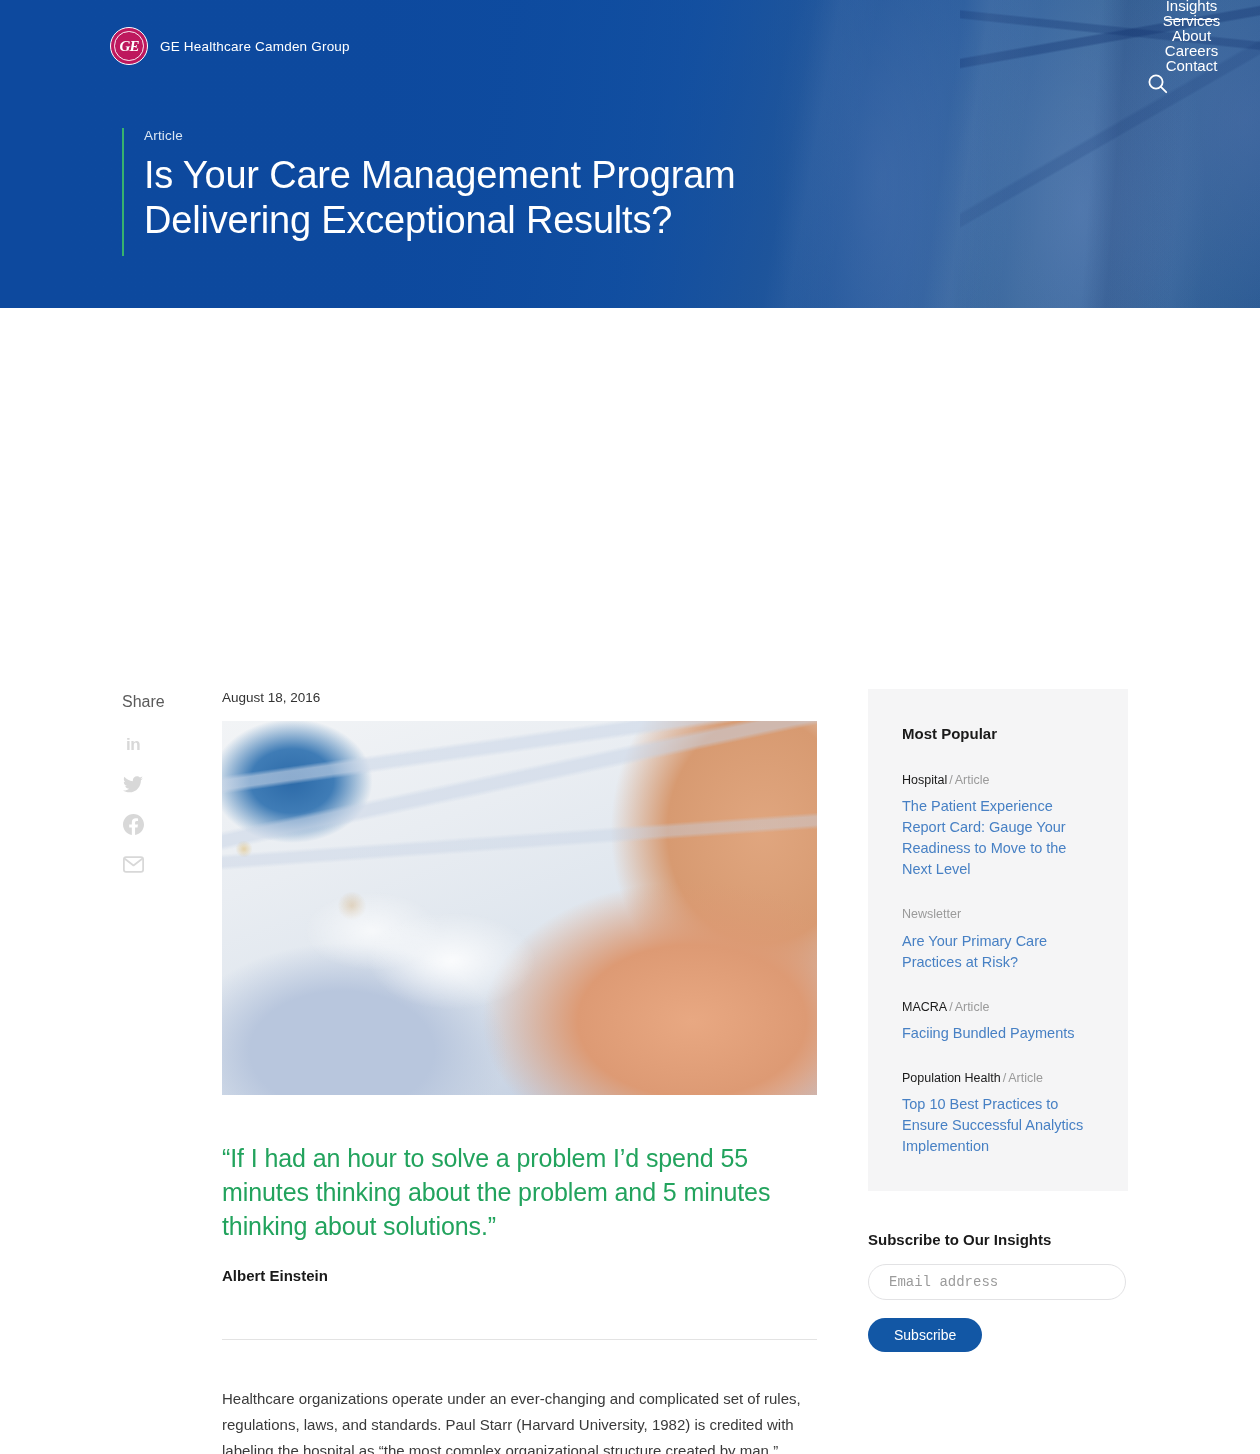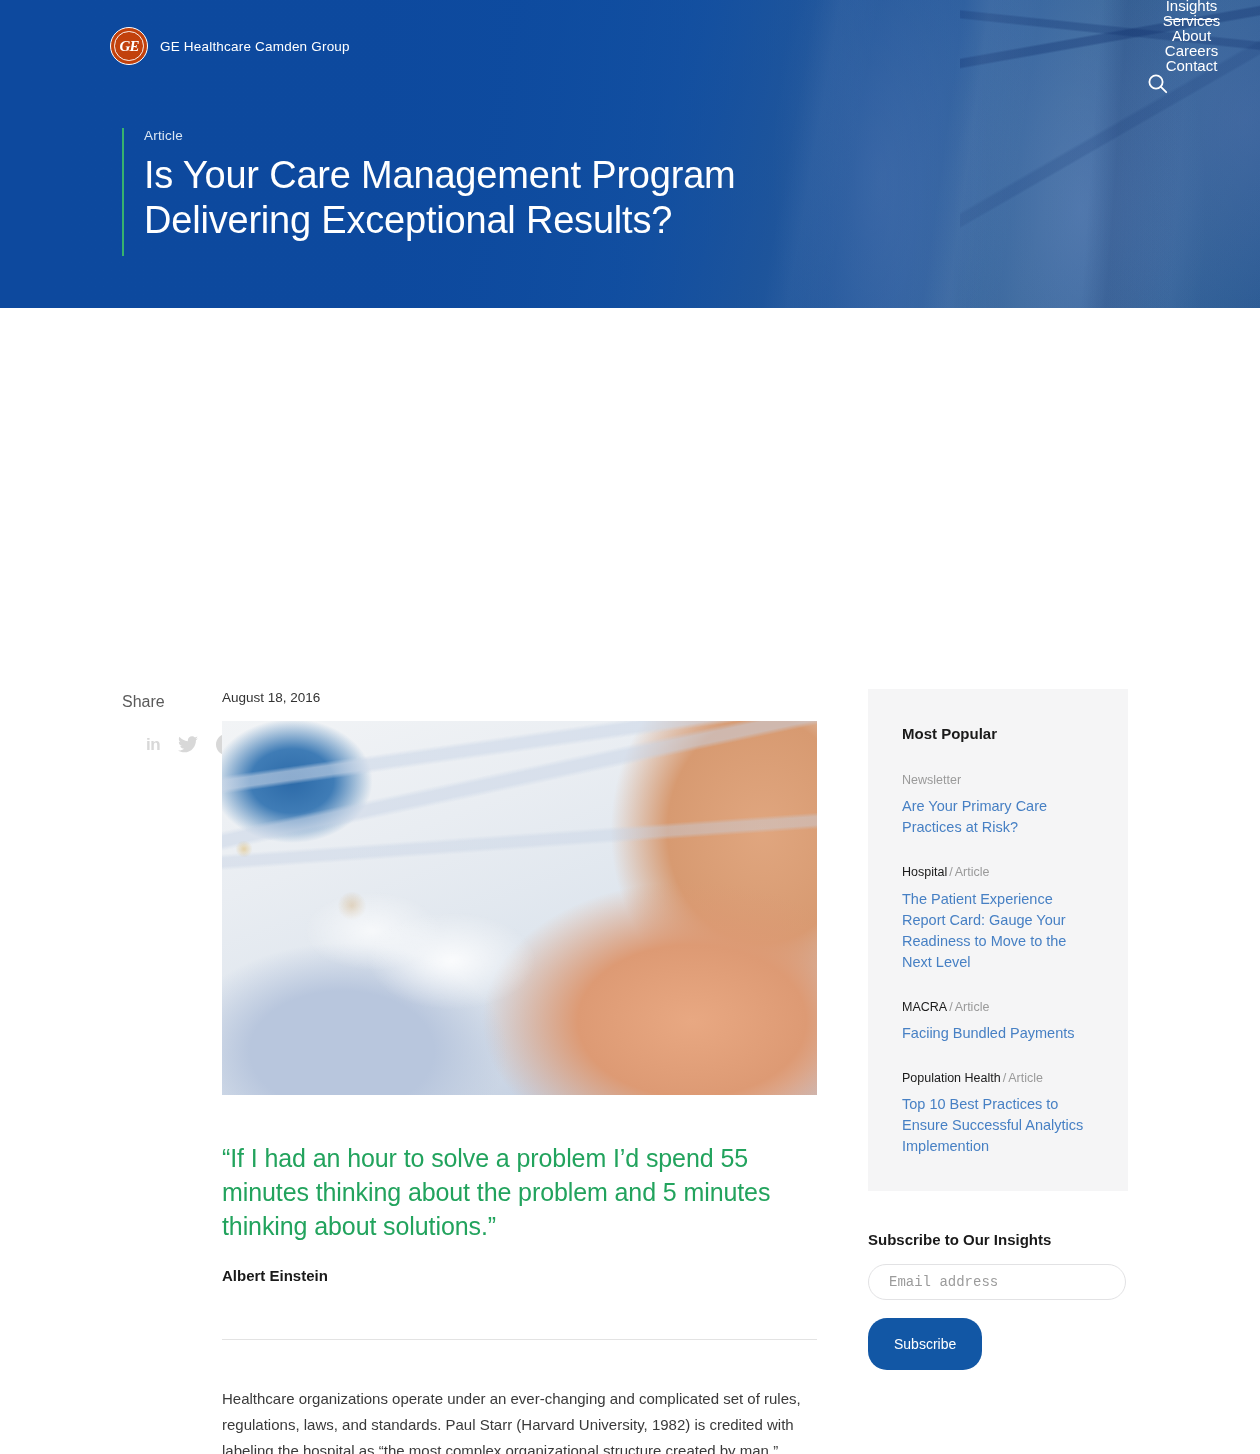--- a/index.html
+++ b/index.html
@@ -81,21 +81,21 @@
   .brand {
     display: flex;
     align-items: center;
     margin-left: 110px;
     gap: 12px;
     text-decoration: none;
   }
   .ge-logo {
     width: 38px; height: 38px;
     border-radius: 50%;
-    background: #c2410c;
+    background: #be185d;
     border: 1.6px solid #ffffff;
     position: relative;
     display: flex; align-items: center; justify-content: center;
     flex: none;
   }
   .ge-logo .ring {
     position: absolute;
     inset: 3.2px;
     border-radius: 50%;
     border: 1.1px solid rgba(255,255,255,.92);
@@ -186,21 +186,21 @@
     position: absolute;
     left: 122px;
     top: 385px;
     width: 60px;
   }
   .share-label {
     font-size: 16px;
     color: #5a5a5a;
     margin-bottom: 22px;
   }
-  .share-icons { display: flex; flex-direction: row; gap: 18px; margin-left: 24px; }
+  .share-icons { display: flex; flex-direction: column; gap: 18px; }
   .share-icons a {
     width: 22px; height: 22px;
     display: flex; align-items: center; justify-content: center;
     color: #d6d6d6;
     text-decoration: none;
   }
   .share-icons svg { display: block; fill: #d8d8d8; }
   .li-text {
     font-family: "Liberation Sans", sans-serif;
     font-weight: bold;
@@ -340,21 +340,21 @@
     padding: 14px 20px;
     font-size: 14px;
     font-family: Liberation Mono, monospace;
     color: #333;
     background: #fff;
     outline: none;
   }
   .email-field::placeholder { color: #9b9b9b; }
   .sub-btn {
     margin-top: 18px;
-    height: 52px;
+    height: 34px;
     padding: 0 26px;
     border: 0;
     border-radius: 19px;
     background: #1257a5;
     color: #ffffff;
     font-size: 14px;
     font-family: "Liberation Sans", sans-serif;
     cursor: pointer;
   }
 </style>
@@ -443,30 +443,30 @@
 
   </article>
 
   <aside class="sidebar">
 
     <div class="panel">
       <div class="panel-title">Most Popular</div>
 
       <div class="pop-item">
         <div class="pop-meta">
+          <span class="pop-cat">Hospital</span><span class="pop-sep">/</span><span class="pop-type">Article</span>
+        </div>
+        <a class="pop-link" href="#">The Patient Experience Report Card: Gauge Your Readiness to Move to the Next Level</a>
+      </div>
+
+      <div class="pop-item">
+        <div class="pop-meta">
           <span class="pop-type">Newsletter</span>
         </div>
         <a class="pop-link" href="#">Are Your Primary Care Practices at Risk?</a>
-      </div>
-
-      <div class="pop-item">
-        <div class="pop-meta">
-          <span class="pop-cat">Hospital</span><span class="pop-sep">/</span><span class="pop-type">Article</span>
-        </div>
-        <a class="pop-link" href="#">The Patient Experience Report Card: Gauge Your Readiness to Move to the Next Level</a>
       </div>
 
       <div class="pop-item">
         <div class="pop-meta">
           <span class="pop-cat">MACRA</span><span class="pop-sep">/</span><span class="pop-type">Article</span>
         </div>
         <a class="pop-link" href="#">Faciing Bundled Payments</a>
       </div>
 
       <div class="pop-item">

